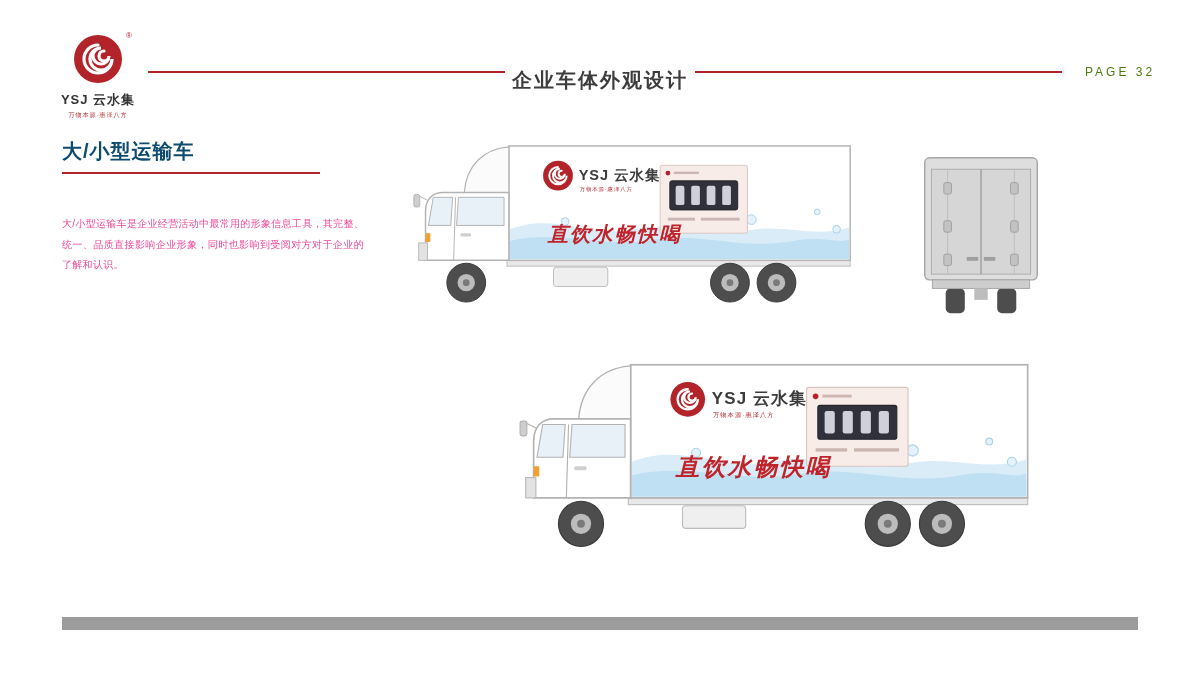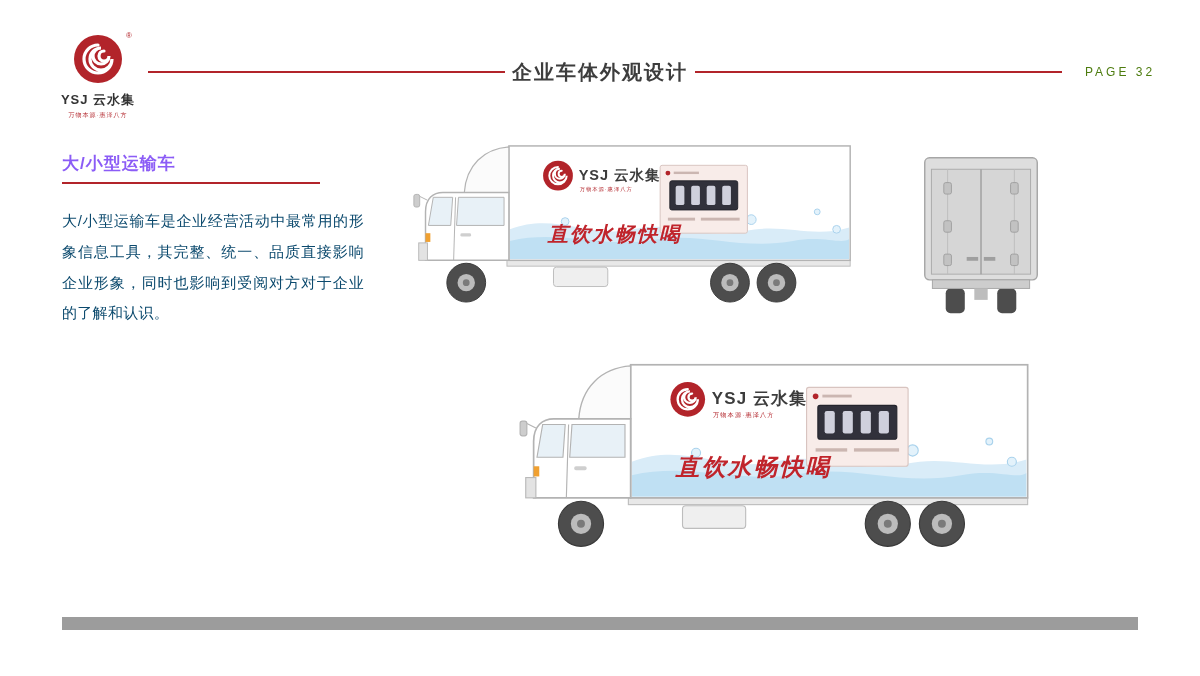--- a/index.html
+++ b/index.html
@@ -11,30 +11,30 @@
   .logo { position:absolute; left:56px; top:33px; width:84px; text-align:center; }
   .logo-mark-wrap { position:relative; display:inline-block; width:52px; height:52px; }
   .logo-mark { width:52px; height:52px; display:block; }
   .reg { position:absolute; right:-8px; top:-2px; font-size:8px; color:#b2242a; }
   .logo-name { margin-top:2px; font-size:13px; font-weight:bold; color:#333; letter-spacing:1px; white-space:nowrap; }
   .logo-tagline { margin-top:2px; font-size:6px; color:#b2242a; letter-spacing:1px; white-space:nowrap; }
 
   .rule { position:absolute; top:71px; height:2px; background:#b2242a; }
   .rule-left  { left:148px;  width:357px; }
   .rule-right { left:695px; width:367px; }
-  .page-title { position:absolute; left:505px; width:190px; top:59px; text-align:center;
+  .page-title { position:absolute; left:505px; width:190px; top:67px; text-align:center;
                 font-size:20px; font-weight:bold; color:#3d3d3d; letter-spacing:2px; }
   .page-num { position:absolute; left:1085px; top:65px; font-size:12px; color:#4d7c0f; letter-spacing:3px; white-space:nowrap; }
 
   
   .intro { position:absolute; left:62px; top:138px; width:310px; }
   .code { font-size:42px; line-height:1; font-weight:800; color:#b2242a; letter-spacing:1px; }
-  .subtitle { margin-top:14px; font-size:17px; font-weight:bold; color:#8b5cf6; letter-spacing:1px; }
+  .subtitle { font-size:20px; font-weight:bold; color:#0c4a6e; letter-spacing:1px; }
   .divider { margin-top:7px; width:258px; height:2px; background:#b2242a; }
-  .desc { margin-top:22px; width:302px; font-size:15px; line-height:2.05; color:#0c4a6e; letter-spacing:0.3px; text-align:justify; }
+  .desc { margin-top:40px; width:302px; font-size:10px; line-height:2.05; color:#ec4899; letter-spacing:0.3px; text-align:justify; }
 
   
   .truck { position:absolute; }
   .truck svg { display:block; }
   .truck-1 { left:410px; top:140px; }
   .truck-rear { left:919px; top:154px; }
   .truck-2 { left:515px; top:358px; }
 
   svg text { font-family:"Liberation Sans", sans-serif; }
 

